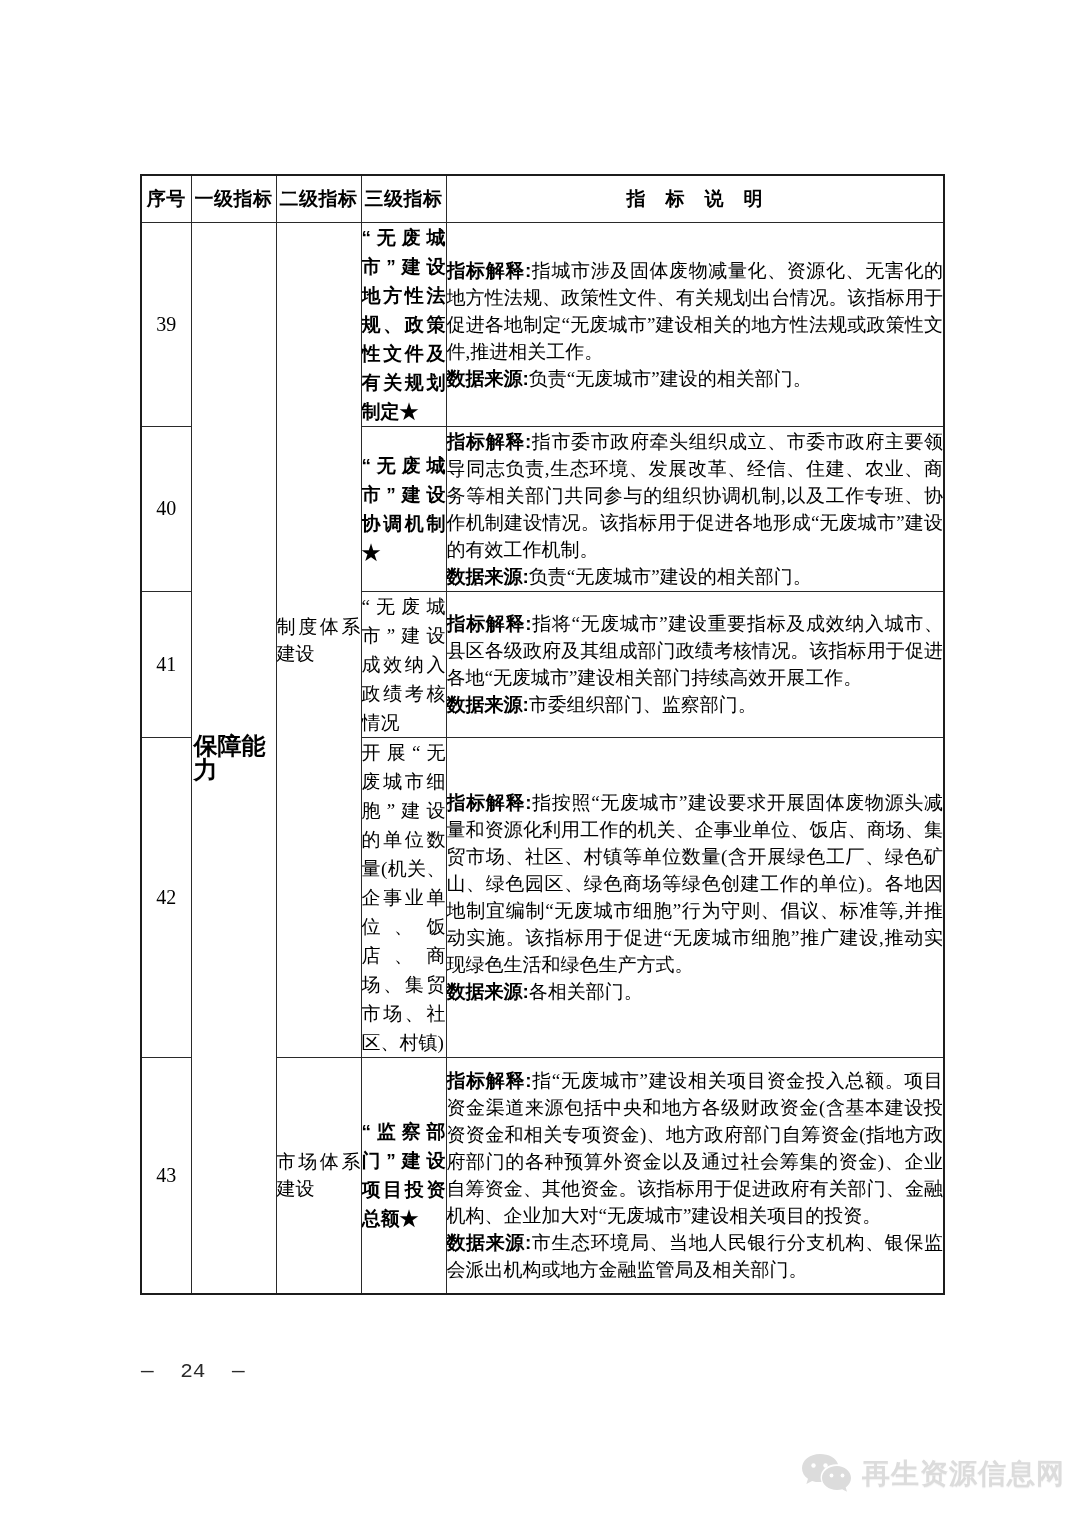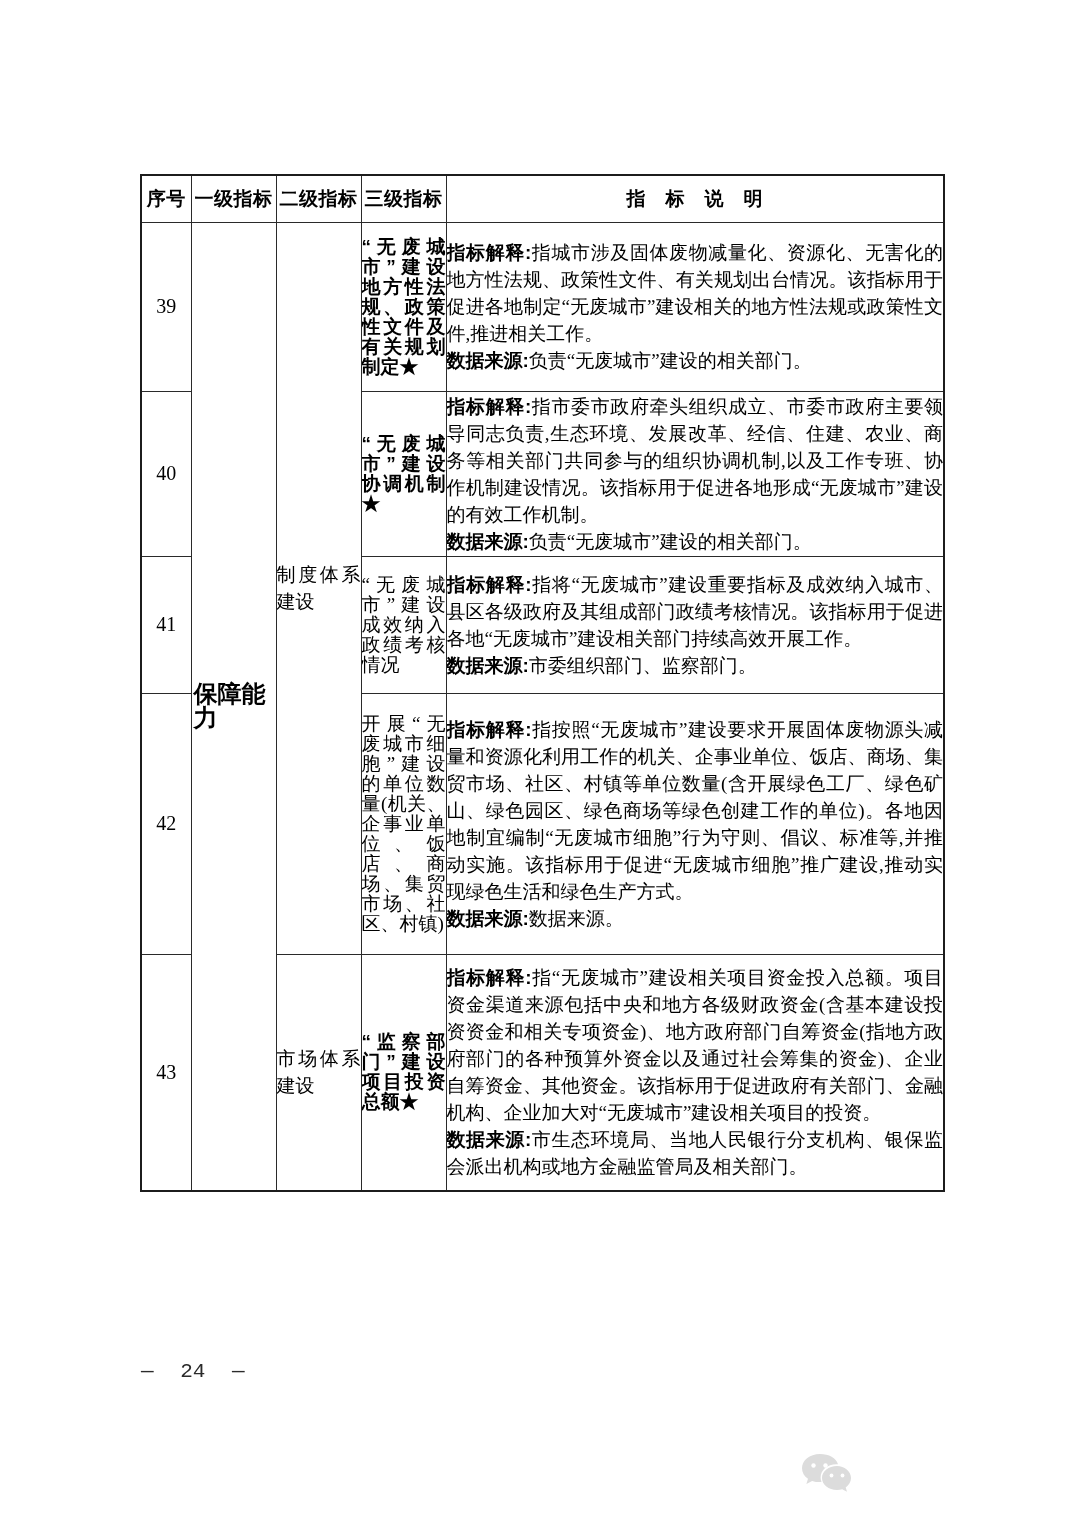--- a/index.html
+++ b/index.html
@@ -28,21 +28,21 @@
   td.lvl1 {
     font-family:"Liberation Sans", sans-serif; font-weight:bold;
     font-size:24px; text-align:left; padding:0 2px; line-height:24px;margin-left:41px;
   }
   td.lvl2 {
     font-size:19px; line-height:27px; padding:0 3px;
     text-align:justify;
     margin-left:23px;
   }
   td.lvl3 {
-    font-size:19px; line-height:20px; padding:1px 3px;
+    font-size:19px; line-height:29px; padding:1px 3px;
     text-align:justify; word-break:break-all;margin-left:15px;
   }
   td.lvl3.bold {
     font-family:"Liberation Sans", sans-serif; font-weight:bold;
   }
   td.desc {
     font-size:19px; line-height:27px; padding:2px 4px 2px 6px;
     text-align:justify; word-break:break-all;
   }
   td.desc p { margin:0; }
@@ -114,21 +114,21 @@
         <p><span class="lbl">指标解释:</span><span>指将“无废城市”建设重要指标及成效纳入城市、县区各级政府及其组成部门政绩考核情况。该指标用于促进各地“无废城市”建设相关部门持续高效开展工作。</span></p>
         <p><span class="lbl">数据来源:</span><span>市委组织部门、监察部门。</span></p>
       </td>
     </tr>
 
     <tr style="height:261px">
       <td class="num">42</td>
       <td class="lvl3">开展“无废城市细胞”建设的单位数量(机关、企事业单位、饭店、商场、集贸市场、社区、村镇)</td>
       <td class="desc">
         <p><span class="lbl">指标解释:</span><span>指按照“无废城市”建设要求开展固体废物源头减量和资源化利用工作的机关、企事业单位、饭店、商场、集贸市场、社区、村镇等单位数量(含开展绿色工厂、绿色矿山、绿色园区、绿色商场等绿色创建工作的单位)。各地因地制宜编制“无废城市细胞”行为守则、倡议、标准等,并推动实施。该指标用于促进“无废城市细胞”推广建设,推动实现绿色生活和绿色生产方式。</span></p>
-        <p><span class="lbl">数据来源:</span><span>数据来源。</span></p>
+        <p><span class="lbl">数据来源:</span><span>各相关部门。</span></p>
       </td>
     </tr>
 
     <tr style="height:237px">
       <td class="num">43</td>
       <td class="lvl2">市场体系建设</td>
       <td class="lvl3 bold">“监察部门”建设项目投资总额★</td>
       <td class="desc">
         <p><span class="lbl">指标解释:</span><span>指“无废城市”建设相关项目资金投入总额。项目资金渠道来源包括中央和地方各级财政资金(含基本建设投资资金和相关专项资金)、地方政府部门自筹资金(指地方政府部门的各种预算外资金以及通过社会筹集的资金)、企业自筹资金、其他资金。该指标用于促进政府有关部门、金融机构、企业加大对“无废城市”建设相关项目的投资。</span></p>
         <p><span class="lbl">数据来源:</span><span>市生态环境局、当地人民银行分支机构、银保监会派出机构或地方金融监管局及相关部门。</span></p>
@@ -147,15 +147,16 @@
           <path d="M37 14 c-8.3 0-15 5.4-15 12 0 6.6 6.7 12 15 12 1.8 0 3.6-0.3 5.2-0.8 l4.8 2.5 -1.3-4.3 c3.2-2.2 5.3-5.6 5.3-9.4 C51 19.4 44.3 14 37 14 Z"></path>
         </g>
         <g fill="#ffffff">
           <circle cx="13.5" cy="13.5" r="2.2"></circle>
           <circle cx="25.5" cy="13.5" r="2.2"></circle>
           <circle cx="31.5" cy="23.5" r="1.9"></circle>
           <circle cx="42.5" cy="23.5" r="1.9"></circle>
         </g>
       </svg>
     </span>
+    <span class="wm-text">再生资源信息网</span>
   </div>
 
 </div>
 
 </body></html>

